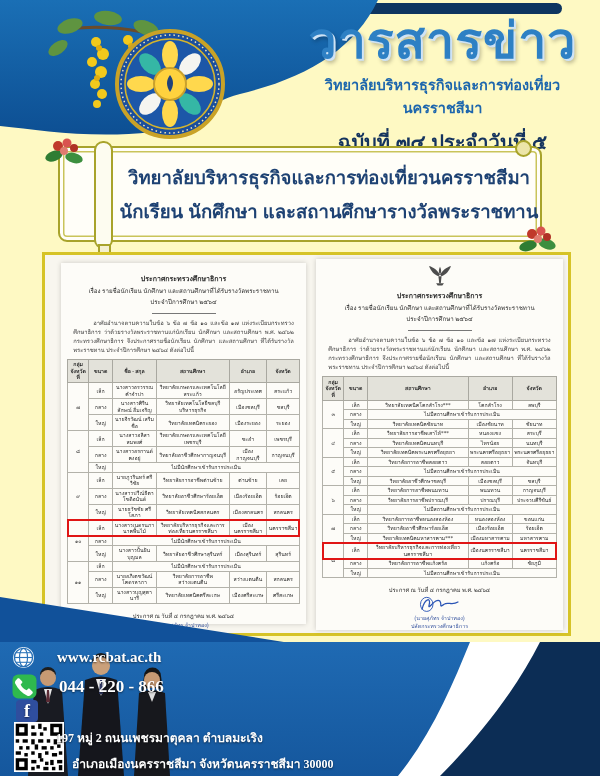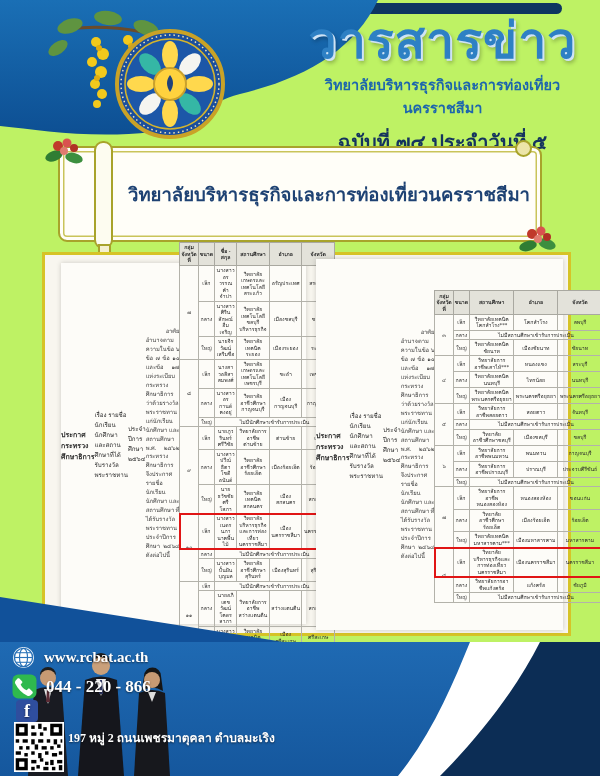--- a/index.html
+++ b/index.html
@@ -1,17 +1,17 @@
 <!DOCTYPE html>
 <html><head>
 <meta charset="utf-8">
 <style>
   html,body{margin:0;padding:0;}
   body{font-family:"Liberation Sans",sans-serif;}
-  #page{position:relative;width:600px;height:776px;background:#bef264;overflow:hidden;}
+  #page{position:relative;width:600px;height:776px;background:#fef9c3;overflow:hidden;}
 
   
   #header-art{position:absolute;left:0;top:0;}
   .logo-wrap{position:absolute;left:114px;top:28px;width:112px;height:112px;}
   .title-block{position:absolute;left:295px;top:14px;width:295px;text-align:center;}
   .big-title{font-size:50px;font-weight:bold;color:#2e80c4;letter-spacing:1px;
      text-shadow:2px 2px 0 #cfe3f5,3px 4px 4px rgba(0,0,0,.28);line-height:1.1;}
   .subtitle{margin-top:4px;font-size:14.5px;font-weight:bold;color:#1d66ad;}
   .issue-line{margin-top:7px;font-size:20px;font-weight:bold;color:#14335e;}
 
@@ -27,21 +27,21 @@
      border-radius:50%;background:#ece5a8;}
   .scroll-text{position:absolute;inset:0;padding-left:58px;display:flex;flex-direction:column;
      justify-content:center;align-items:center;gap:5px;}
   .scroll-text div{font-size:18.5px;font-weight:bold;color:#1e4273;white-space:nowrap;}
   .flower{position:absolute;}
 
   
   .doc-frame{position:absolute;left:42px;top:252px;width:523px;height:378px;border:3px solid #d6c327;
      background:#f8f6ef;}
   .doc{position:absolute;background:#fdfcf8;box-shadow:0 0 5px rgba(0,0,0,.18);
-     font-family:"Liberation Serif",serif;color:#2c2c2c;display:flex;align-items:center;}
+     font-family:"Liberation Serif",serif;color:#2c2c2c;display:flex;flex-direction:column;align-items:center;}
   .doc-left{left:16px;top:8px;width:245px;height:361px;}
   .doc-right{left:271px;top:4px;width:247px;height:371px;}
   .doc .garuda{margin-top:7px;}
   .doc .t1{font-size:7px;font-weight:bold;margin-top:3px;}
   .doc .t2{font-size:6.2px;margin-top:2px;}
   .doc .t3{font-size:6.2px;margin-top:1px;}
   .doc .rule{width:64px;border-top:1px solid #777;margin:6px 0 5px 0;}
   .doc .body-par{width:90%;font-size:5.8px;line-height:1.55;text-indent:20px;text-align:justify;color:#3a3a3a;}
   .doc table{width:95%;border-collapse:collapse;margin-top:4px;font-size:5.2px;line-height:1.25;}
   .doc th{background:#e3e2da;border:1px solid #a9a8a0;padding:1.5px 1px;font-weight:bold;}
@@ -51,26 +51,26 @@
   .doc tr.hl{outline:2px solid #e01515;outline-offset:-1px;}
   .doc .date-line{font-size:5.8px;margin-top:7px;}
   .doc .signer{font-size:5.4px;color:#33519e;line-height:1.5;text-align:center;}
 
   
   .pre-footer-wedge{position:absolute;left:0;top:597px;width:290px;height:46px;background:#11519a;
      clip-path:polygon(0 0,100% 100%,0 100%);}
   .footer{position:absolute;left:0;top:642px;width:600px;height:134px;
      background:linear-gradient(#1f6ab3,#15579d);}
   .footer-art{position:absolute;left:0;top:0;}
-  .f-row{position:absolute;display:flex;align-items:center;gap:9px;color:#fff;
+  .f-row{position:absolute;display:flex;align-items:center;gap:22px;color:#fff;
      font-family:"Liberation Serif",serif;font-weight:bold;text-shadow:0 1px 2px rgba(0,0,0,.55);}
   .f-url{left:12px;top:4px;font-size:15px;}
   .f-phone{left:12px;top:32px;font-size:17px;align-items:center;}
   .f-fb{left:16px;top:58px;font-size:12.5px;}
-  .f-addr1{left:68px;top:86px;font-size:12px;}
+  .f-addr1{left:56px;top:86px;font-size:12px;}
   .f-addr2{left:72px;top:112px;font-size:12px;}
   .icon-fb{width:22px;height:22px;background:#2f4e9e;border-radius:4px;color:#fff;display:flex;
      align-items:center;justify-content:center;font-family:"Liberation Serif",serif;
      font-size:18px;font-weight:bold;line-height:1;}
   .qr{position:absolute;left:14px;top:80px;}
 </style>
 </head>
 <body>
 
 <div id="page">
@@ -149,20 +149,21 @@
     <div class="issue-line">ฉบับที่ ๗๔ ประจำวันที่  ๕  กรกฎาคม ๒๕๖๕</div>
   </div>
 
   <div class="scroll-box">
     <div class="scroll-border"></div>
     <div class="scroll-pole"></div>
     <div class="scroll-tail"></div>
     <div class="scroll-curl"></div>
     <div class="scroll-text">
       <div>วิทยาลัยบริหารธุรกิจและการท่องเที่ยวนครราชสีมา</div>
+      <div>นักเรียน นักศึกษา และสถานศึกษารางวัลพระราชทาน</div>
     </div>
     <svg class="flower" style="left:-14px;top:-12px" width="42" height="34" viewBox="0 0 42 34">
       <ellipse cx="10" cy="22" rx="9" ry="5" fill="#2f7d33" transform="rotate(-20 10 22)"></ellipse>
       <ellipse cx="30" cy="24" rx="9" ry="5" fill="#3c8f3f" transform="rotate(15 30 24)"></ellipse>
       <circle cx="14" cy="12" r="5" fill="#c0392b"></circle>
         <circle cx="23" cy="9" r="4.5" fill="#d9534f"></circle>
       <circle cx="30" cy="14" r="4" fill="#b03226"></circle>
         <circle cx="20" cy="17" r="4" fill="#e07b70"></circle>
     </svg>
     <svg class="flower" style="right:-16px;bottom:-14px" width="42" height="34" viewBox="0 0 42 34">
@@ -556,14 +557,15 @@
           <rect x="25" y="22" width="3" height="2"></rect>
         <rect x="10" y="26" width="2" height="2"></rect>
           <rect x="13" y="25" width="2" height="2"></rect>
           <rect x="17" y="26" width="3" height="2"></rect>
         <rect x="22" y="26" width="2" height="2"></rect>
           <rect x="26" y="25" width="2" height="3"></rect>
       </g>
     </svg>
 
     <div class="f-row f-addr1">197 หมู่ 2  ถนนเพชรมาตุคลา ตำบลมะเริง</div>
+    <div class="f-row f-addr2">อำเภอเมืองนครราชสีมา จังหวัดนครราชสีมา 30000</div>
   </div>
 </div>
 
 </body></html>

